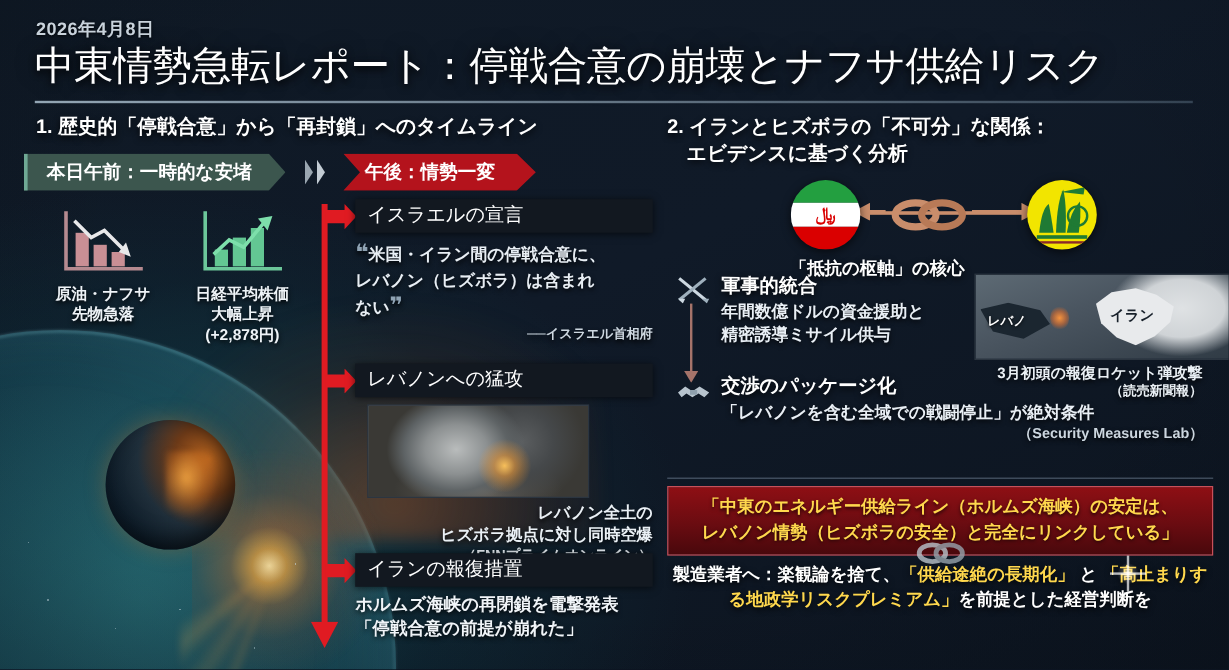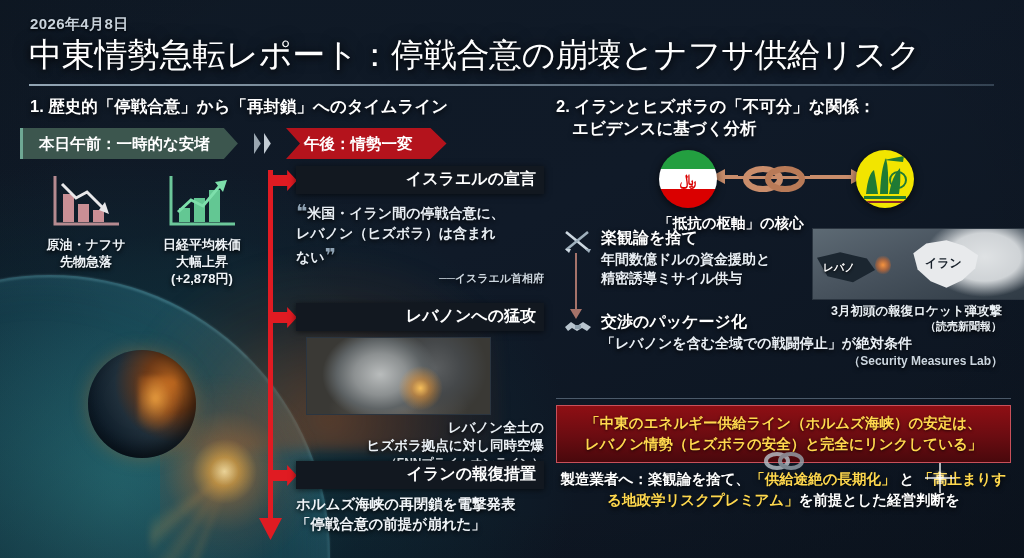--- a/index.html
+++ b/index.html
@@ -160,23 +160,22 @@
   }
   .tl-arrow {
     position:absolute; width:26px; height:21px; background:#e01b22;
     clip-path: polygon(0 24%, 62% 24%, 62% 0, 100% 50%, 62% 100%, 62% 76%, 0 76%);
   }
 
   
   .event { position:absolute; left:296px; width:248px; }
   .event .ribbon {
     display:block; background:#121820; padding:3px 8px 4px 10px;
-    font-size:16px; font-weight:700; color:#ffffff;
+    font-size:16px; font-weight:400; color:#ffffff;
     box-shadow:0 1px 6px rgba(0,0,0,.6);
-    text-align:right;
   }
   .quote-body {
     margin-top:5px; font-size:14px; font-weight:700; color:#e8eef4; line-height:1.33;
     text-shadow:0 2px 4px rgba(0,0,0,.9);
   }
   .qmark { color:#8fa3b4; font-size:19px; font-weight:700; }
   .attrib { margin-top:3px; text-align:right; font-size:11px; font-weight:700; color:#cdd7e0;
     text-shadow:0 2px 4px rgba(0,0,0,.9); }
   .photo-blast {
     margin:6px 0 0 10px; width:185px; height:78px; border:1px solid #2b3540;
@@ -465,21 +464,21 @@
 
   <div class="ev" id="ev1">
     <div class="icon">
       <svg viewBox="0 0 30 24" width="30" height="24">
         <path d="M3 3 L25 21" stroke="#cdd8e1" stroke-width="2.6"></path>
         <path d="M25 3 L3 21" stroke="#9fb0bd" stroke-width="2.6"></path>
         <path d="M2 20 L8 20 L6 24 Z" fill="#cdd8e1"></path>
         <path d="M22 20 L28 20 L26 24 Z" fill="#9fb0bd"></path>
       </svg>
     </div>
-    <div class="etitle">楽観論を捨て</div>
+    <div class="etitle">軍事的統合</div>
     <div class="edesc">
       <span>年間数億ドルの資金援助と</span><br>
       <span>精密誘導ミサイル供与</span>
     </div>
   </div>
 
   <div class="ev-connector"></div>
 
   <div class="ev" id="ev2">
     <div class="icon">

